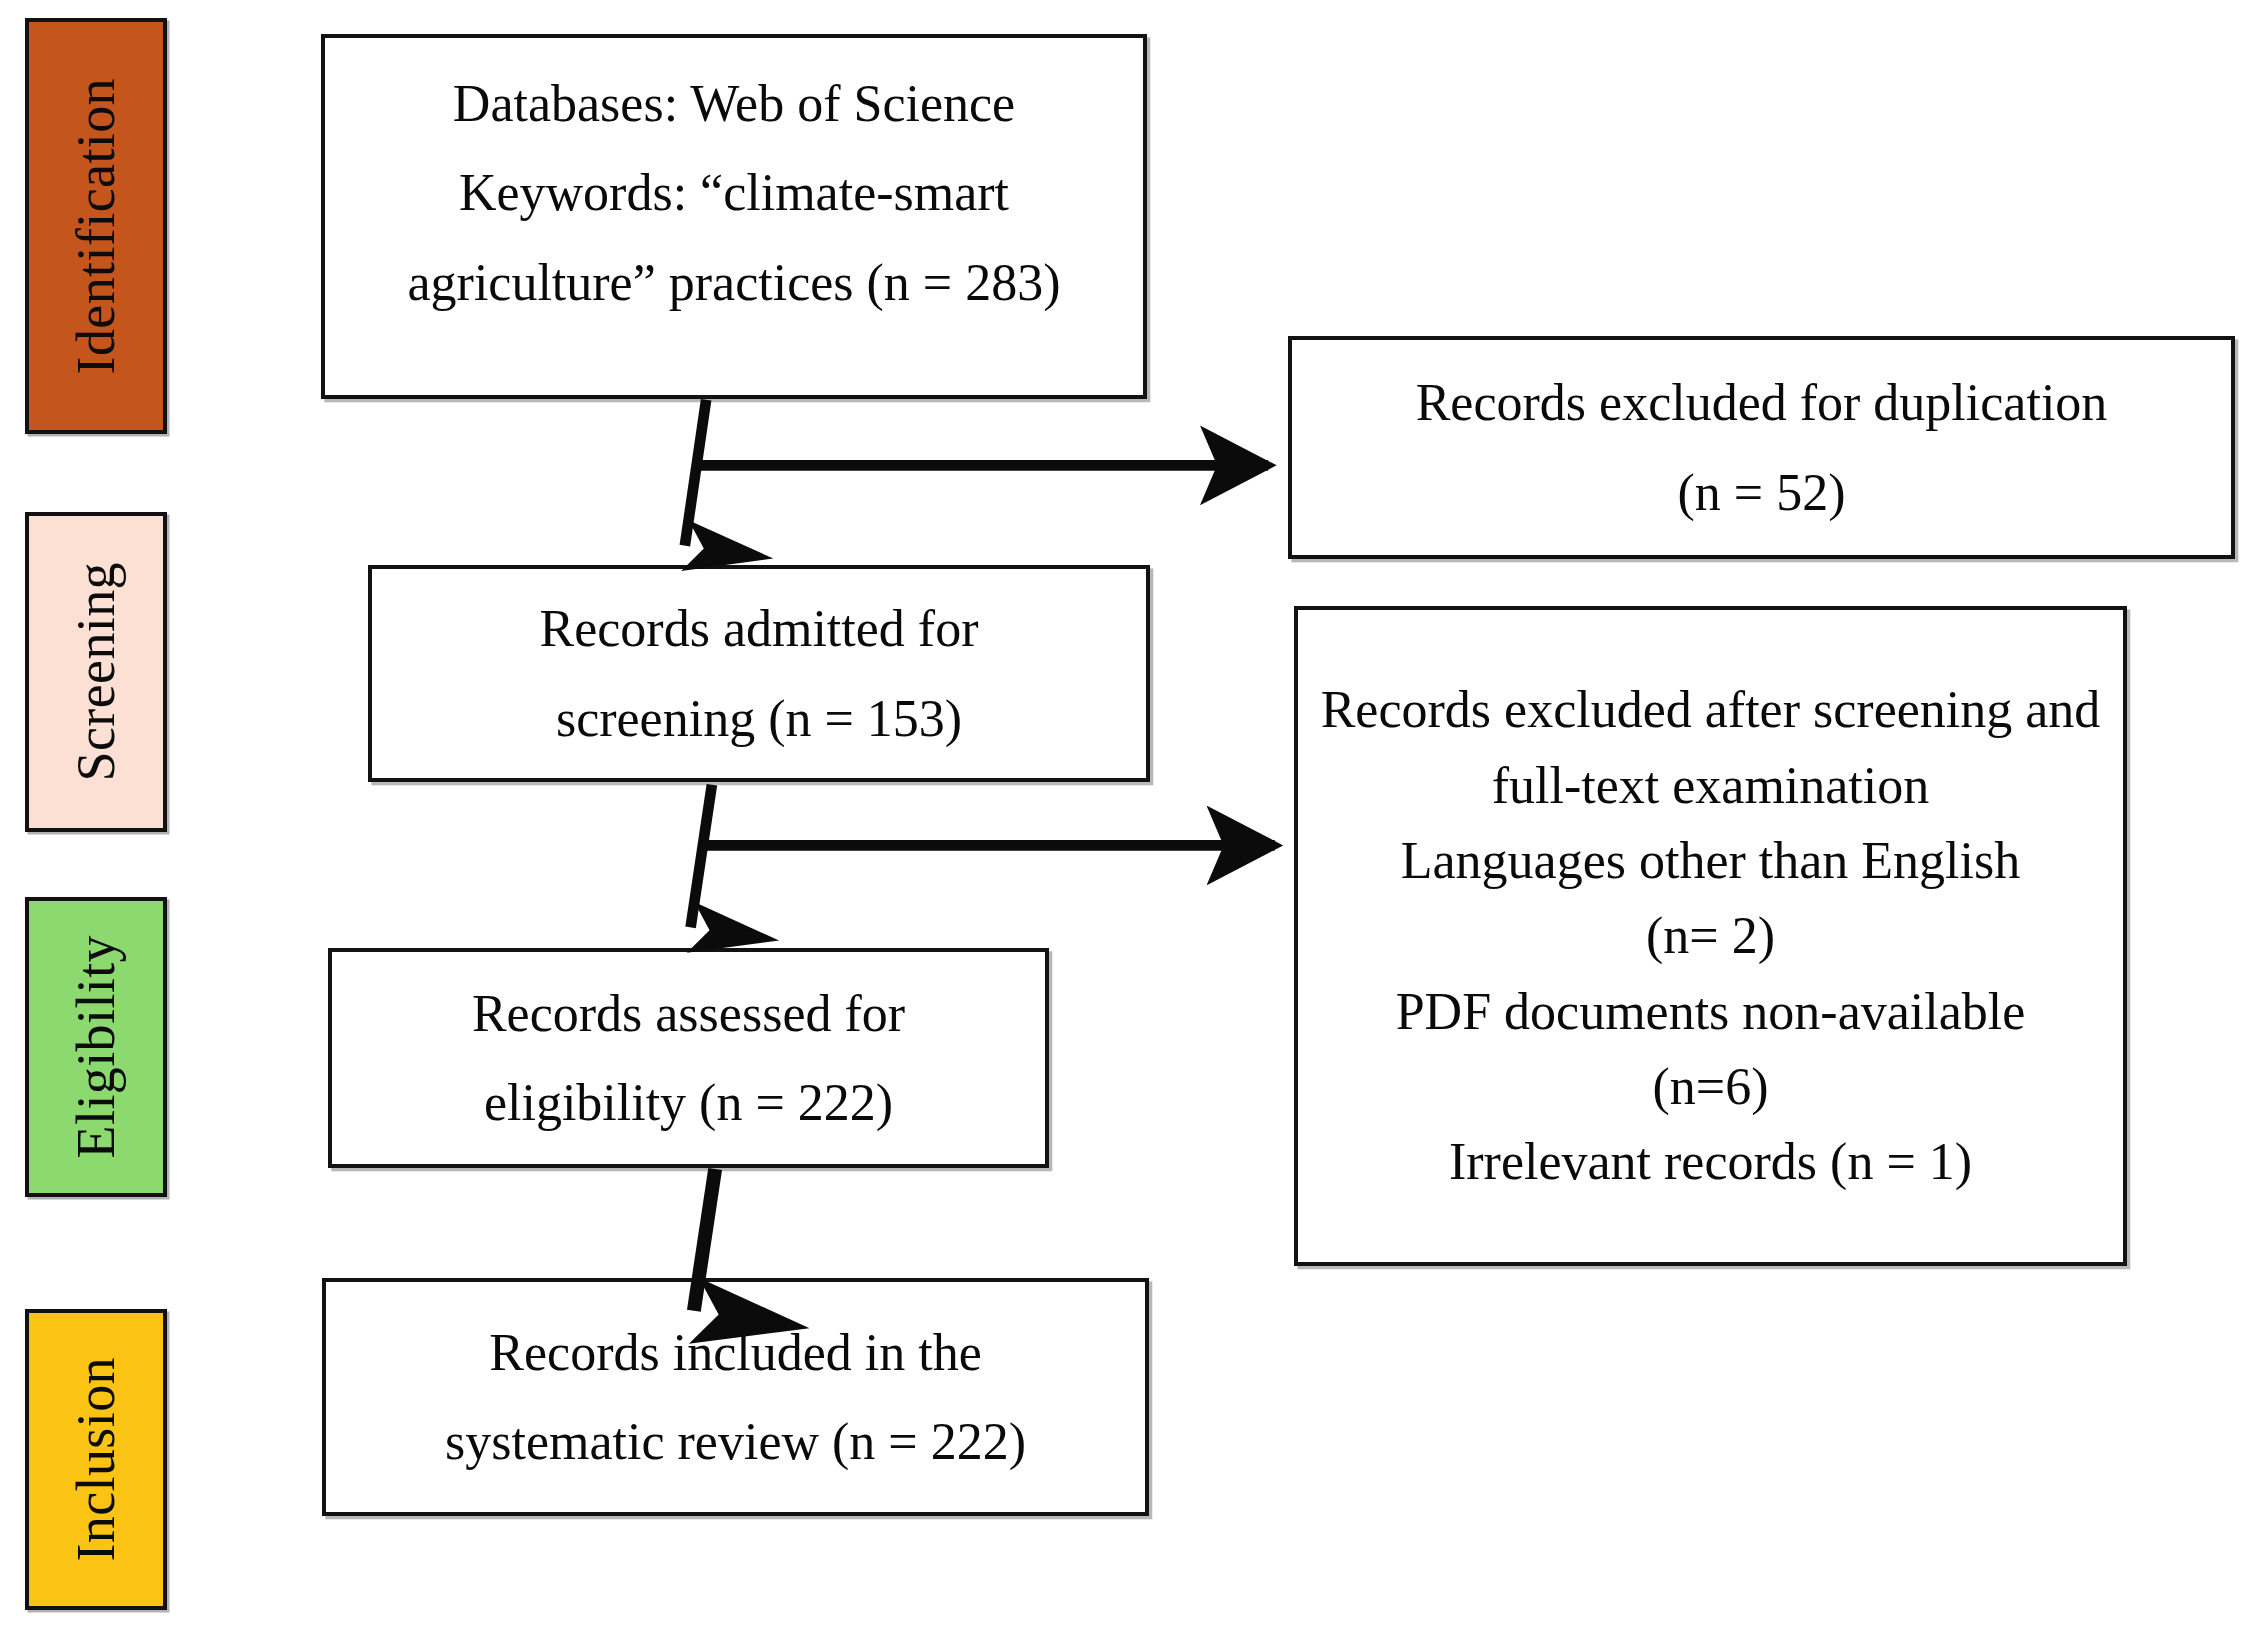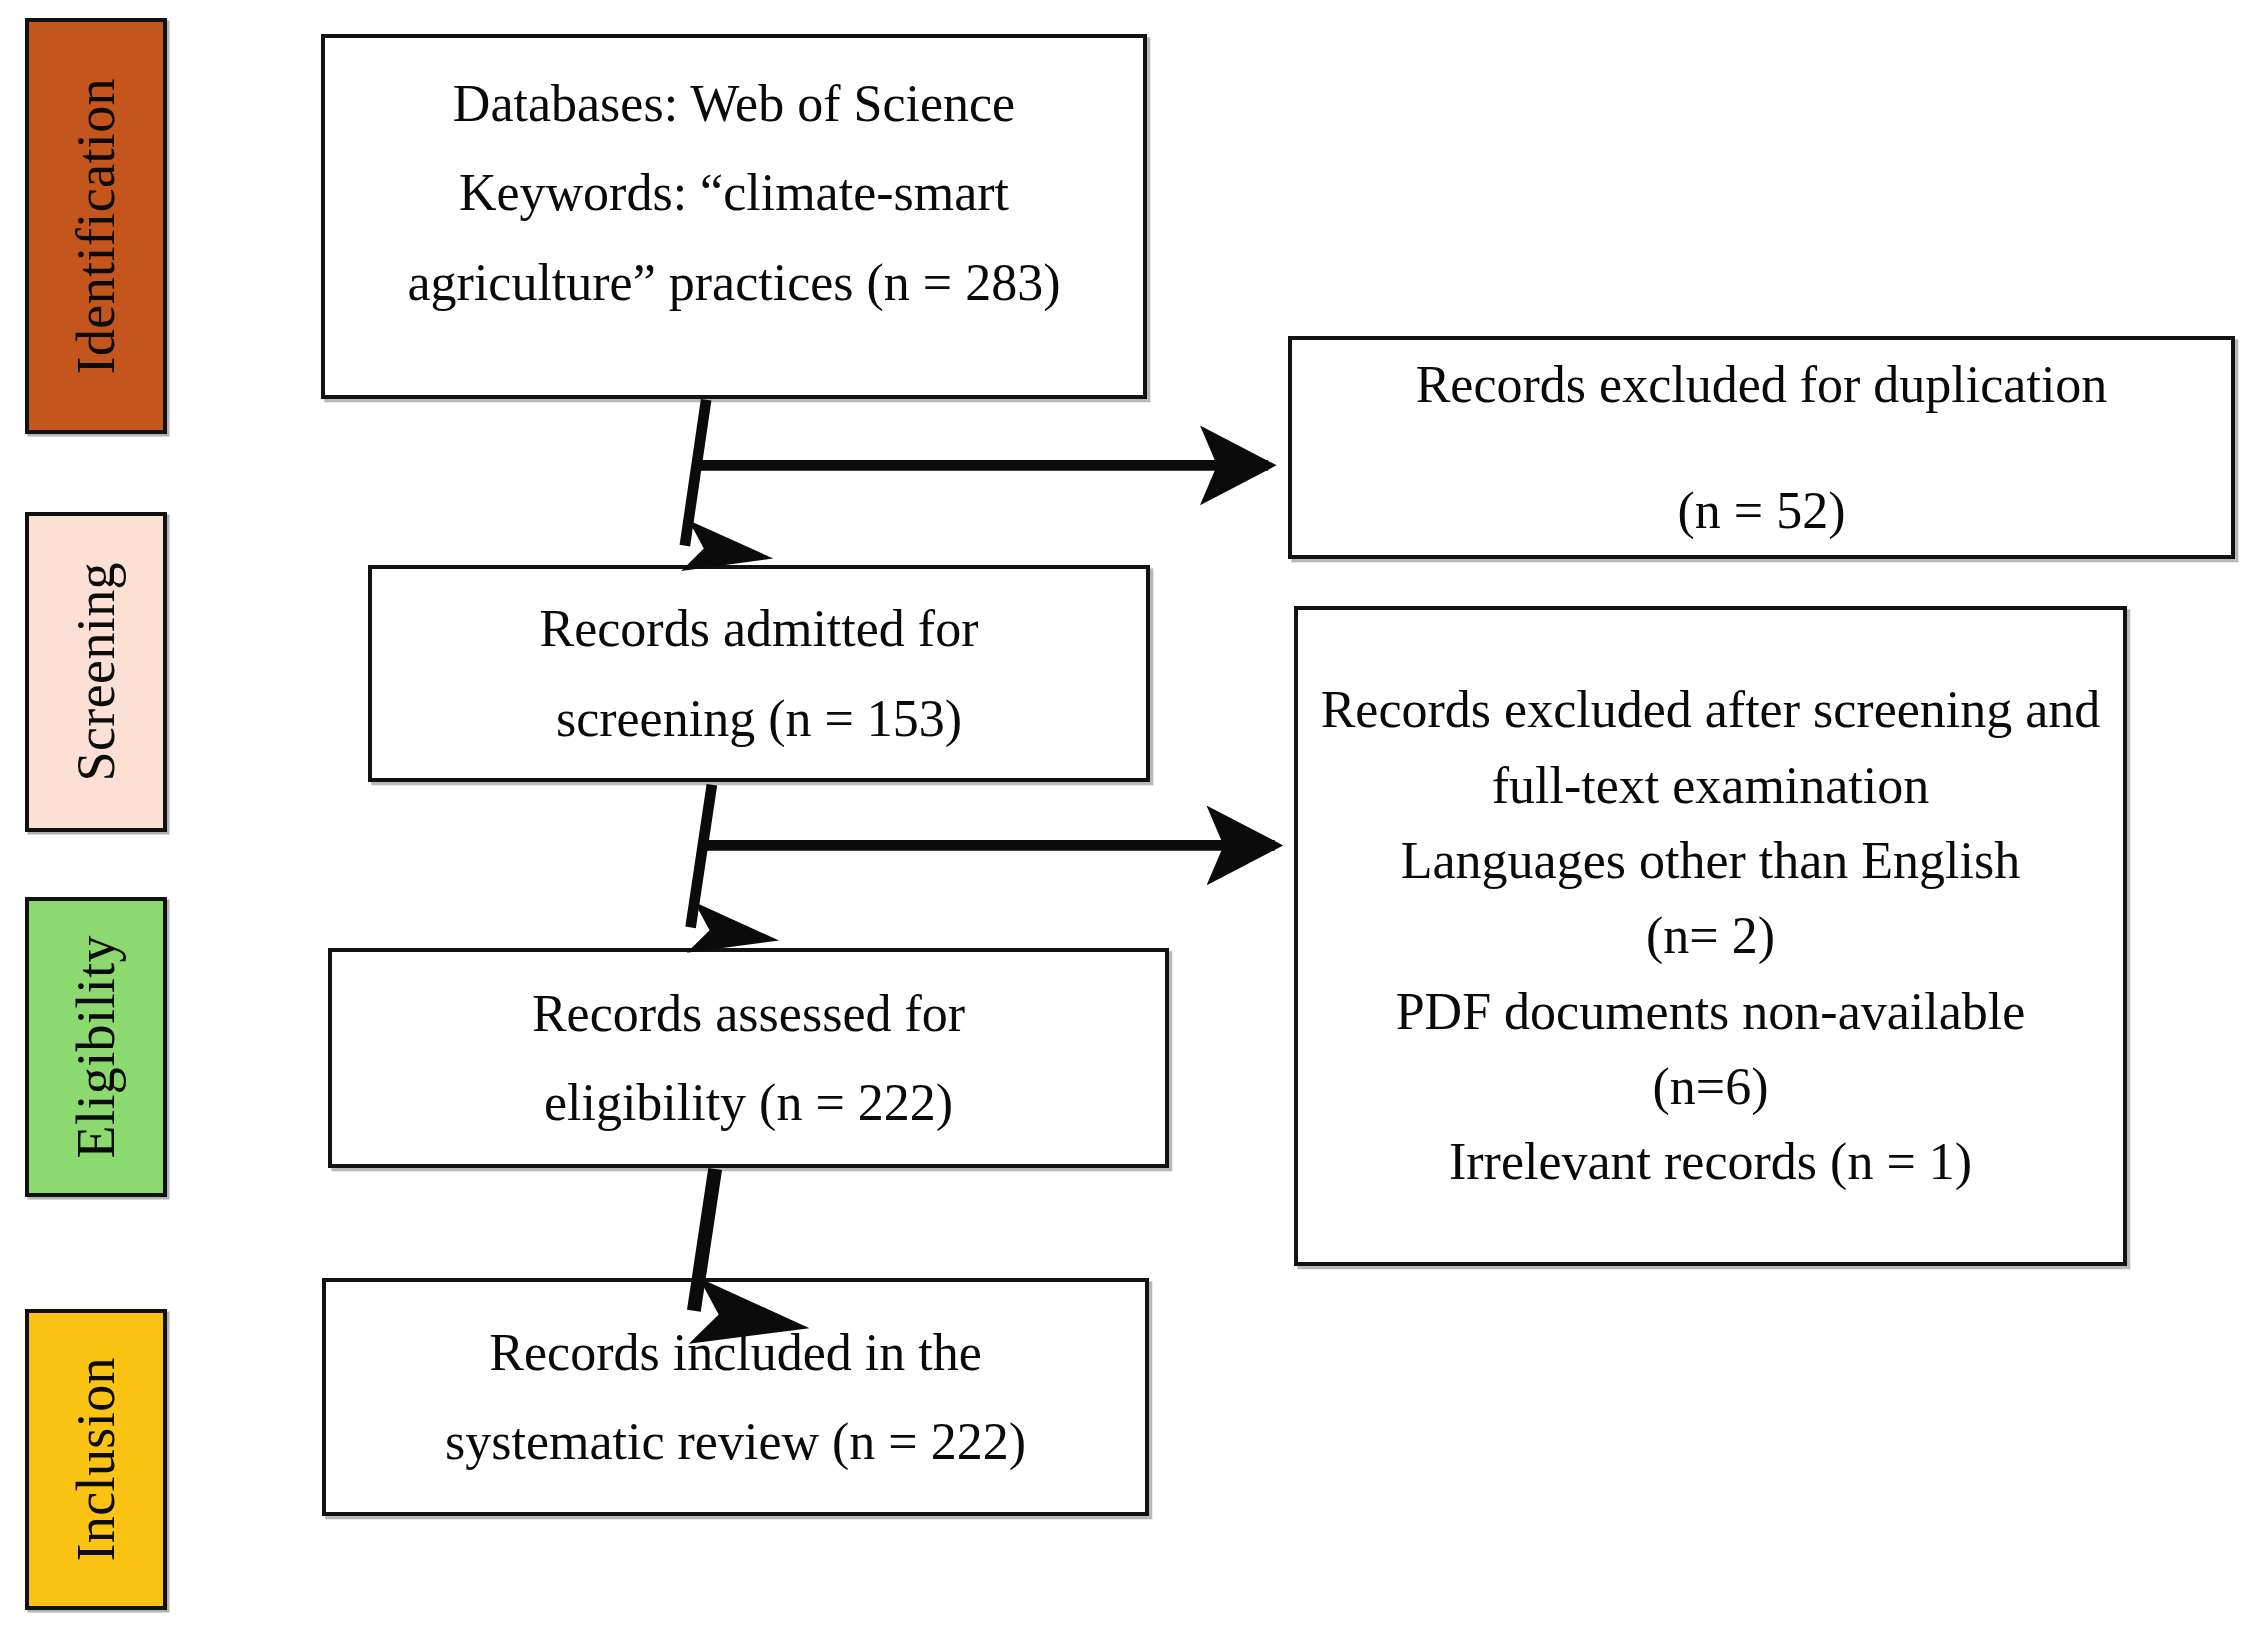--- a/index.html
+++ b/index.html
@@ -65,41 +65,41 @@
   <div class="stage-label" style="left:24.6px;top:1309px;width:142px;height:301px;background:#FBC314;">
     <span class="vtext">Inclusion</span>
   </div>
 
   <div class="flowbox" style="left:321px;top:34px;width:826px;height:365px;justify-content:flex-start;padding-top:21px;">
     <div class="line">Databases: Web of Science</div>
     <div class="line">Keywords: “climate-smart</div>
     <div class="line">agriculture” practices (n = 283)</div>
   </div>
 
-  <div class="flowbox" style="left:1288px;top:336px;width:947px;height:223px;justify-content:space-between;">
+  <div class="flowbox" style="left:1288px;top:336px;width:947px;height:223px;">
     <div class="line">Records excluded for duplication</div>
     <div class="line">(n = 52)</div>
   </div>
 
   <div class="flowbox" style="left:328px;top:565px;width:782px;height:217px;margin-left:40px;">
     <div class="line">Records admitted for</div>
     <div class="line">screening (n = 153)</div>
   </div>
 
   <div class="flowbox tight" style="left:1294px;top:606px;width:833px;height:660px;">
     <div class="line">Records excluded after screening and</div>
     <div class="line">full-text examination</div>
     <div class="line">Languages other than English</div>
     <div class="line">(n= 2)</div>
     <div class="line">PDF documents non-available</div>
     <div class="line">(n=6)</div>
     <div class="line">Irrelevant records (n = 1)</div>
   </div>
 
-  <div class="flowbox" style="left:328px;top:948px;width:841px;height:220px;">
+  <div class="flowbox" style="left:328px;top:948px;width:721px;height:220px;">
     <div class="line">Records assessed for</div>
     <div class="line">eligibility (n = 222)</div>
   </div>
 
   <div class="flowbox" style="left:322px;top:1278px;width:827px;height:238px;">
     <div class="line">Records included in the</div>
     <div class="line">systematic review (n = 222)</div>
   </div>
 
   <svg class="edges" viewBox="0 0 2760 1997">

